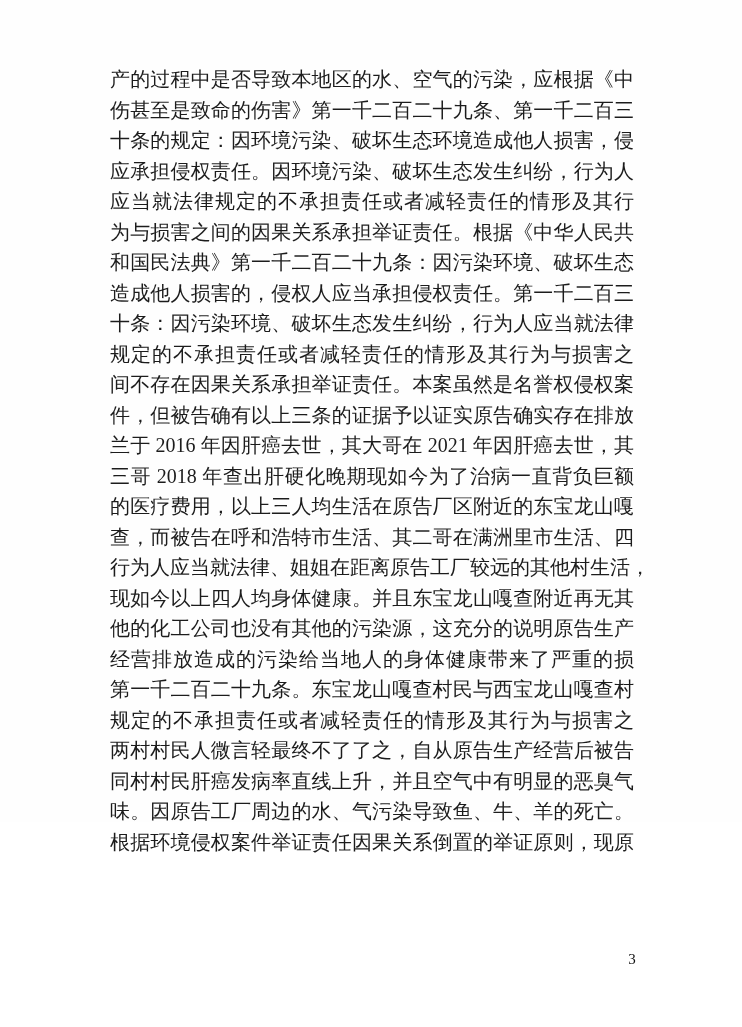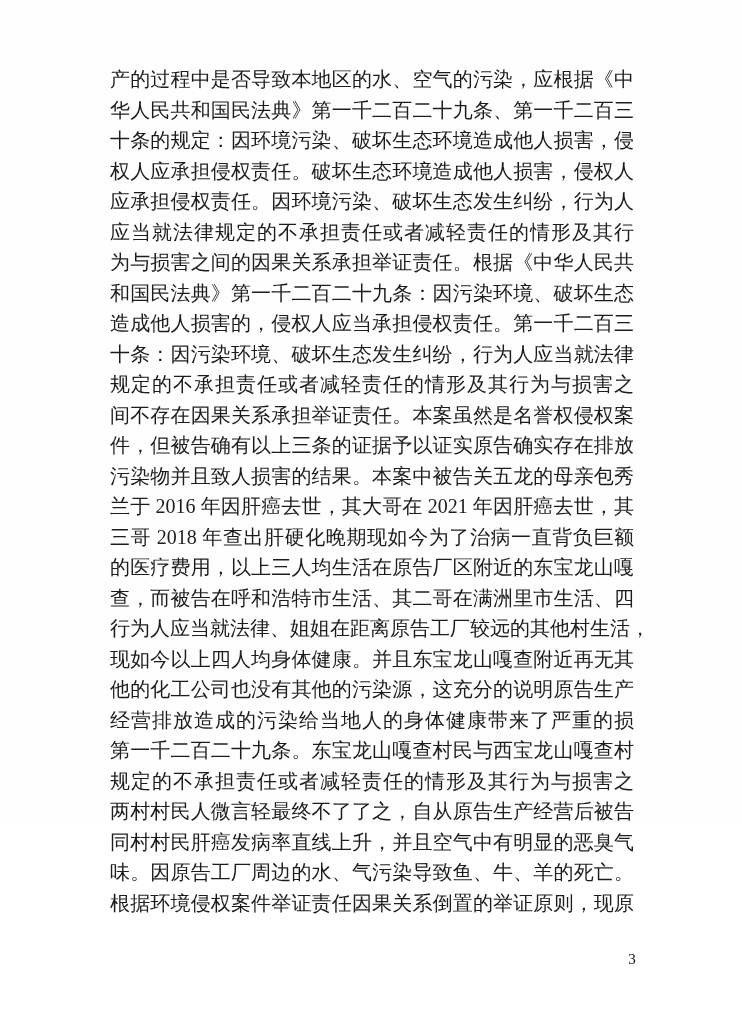--- a/index.html
+++ b/index.html
@@ -49,33 +49,31 @@
     color: #111111;
     font-family: "Liberation Serif", "DejaVu Serif", serif;
   }
 </style>
 </head>
 <body>
 
 <div class="page">
   <div class="text-block">
       <div class="text-line">产的过程中是否导致本地区的水、空气的污染，应根据《中</div>
-      <div class="text-line">华人民共和国民法典》第一千二百二十九条、第一千二百三</div>
+      <div class="text-line">伤甚至是致命的伤害》第一千二百二十九条、第一千二百三</div>
       <div class="text-line">十条的规定：因环境污染、破坏生态环境造成他人损害，侵</div>
-      <div class="text-line">权人应承担侵权责任。破坏生态环境造成他人损害，侵权人</div>
       <div class="text-line">应承担侵权责任。因环境污染、破坏生态发生纠纷，行为人</div>
       <div class="text-line">应当就法律规定的不承担责任或者减轻责任的情形及其行</div>
       <div class="text-line">为与损害之间的因果关系承担举证责任。根据《中华人民共</div>
       <div class="text-line">和国民法典》第一千二百二十九条：因污染环境、破坏生态</div>
       <div class="text-line">造成他人损害的，侵权人应当承担侵权责任。第一千二百三</div>
       <div class="text-line">十条：因污染环境、破坏生态发生纠纷，行为人应当就法律</div>
       <div class="text-line">规定的不承担责任或者减轻责任的情形及其行为与损害之</div>
       <div class="text-line">间不存在因果关系承担举证责任。本案虽然是名誉权侵权案</div>
       <div class="text-line">件，但被告确有以上三条的证据予以证实原告确实存在排放</div>
-      <div class="text-line">污染物并且致人损害的结果。本案中被告关五龙的母亲包秀</div>
       <div class="text-line">兰于 2016 年因肝癌去世，其大哥在 2021 年因肝癌去世，其</div>
       <div class="text-line">三哥 2018 年查出肝硬化晚期现如今为了治病一直背负巨额</div>
       <div class="text-line">的医疗费用，以上三人均生活在原告厂区附近的东宝龙山嘎</div>
       <div class="text-line">查，而被告在呼和浩特市生活、其二哥在满洲里市生活、四</div>
       <div class="text-line">行为人应当就法律、姐姐在距离原告工厂较远的其他村生活，</div>
       <div class="text-line">现如今以上四人均身体健康。并且东宝龙山嘎查附近再无其</div>
       <div class="text-line">他的化工公司也没有其他的污染源，这充分的说明原告生产</div>
       <div class="text-line">经营排放造成的污染给当地人的身体健康带来了严重的损</div>
       <div class="text-line">第一千二百二十九条。东宝龙山嘎查村民与西宝龙山嘎查村</div>
       <div class="text-line">规定的不承担责任或者减轻责任的情形及其行为与损害之</div>

